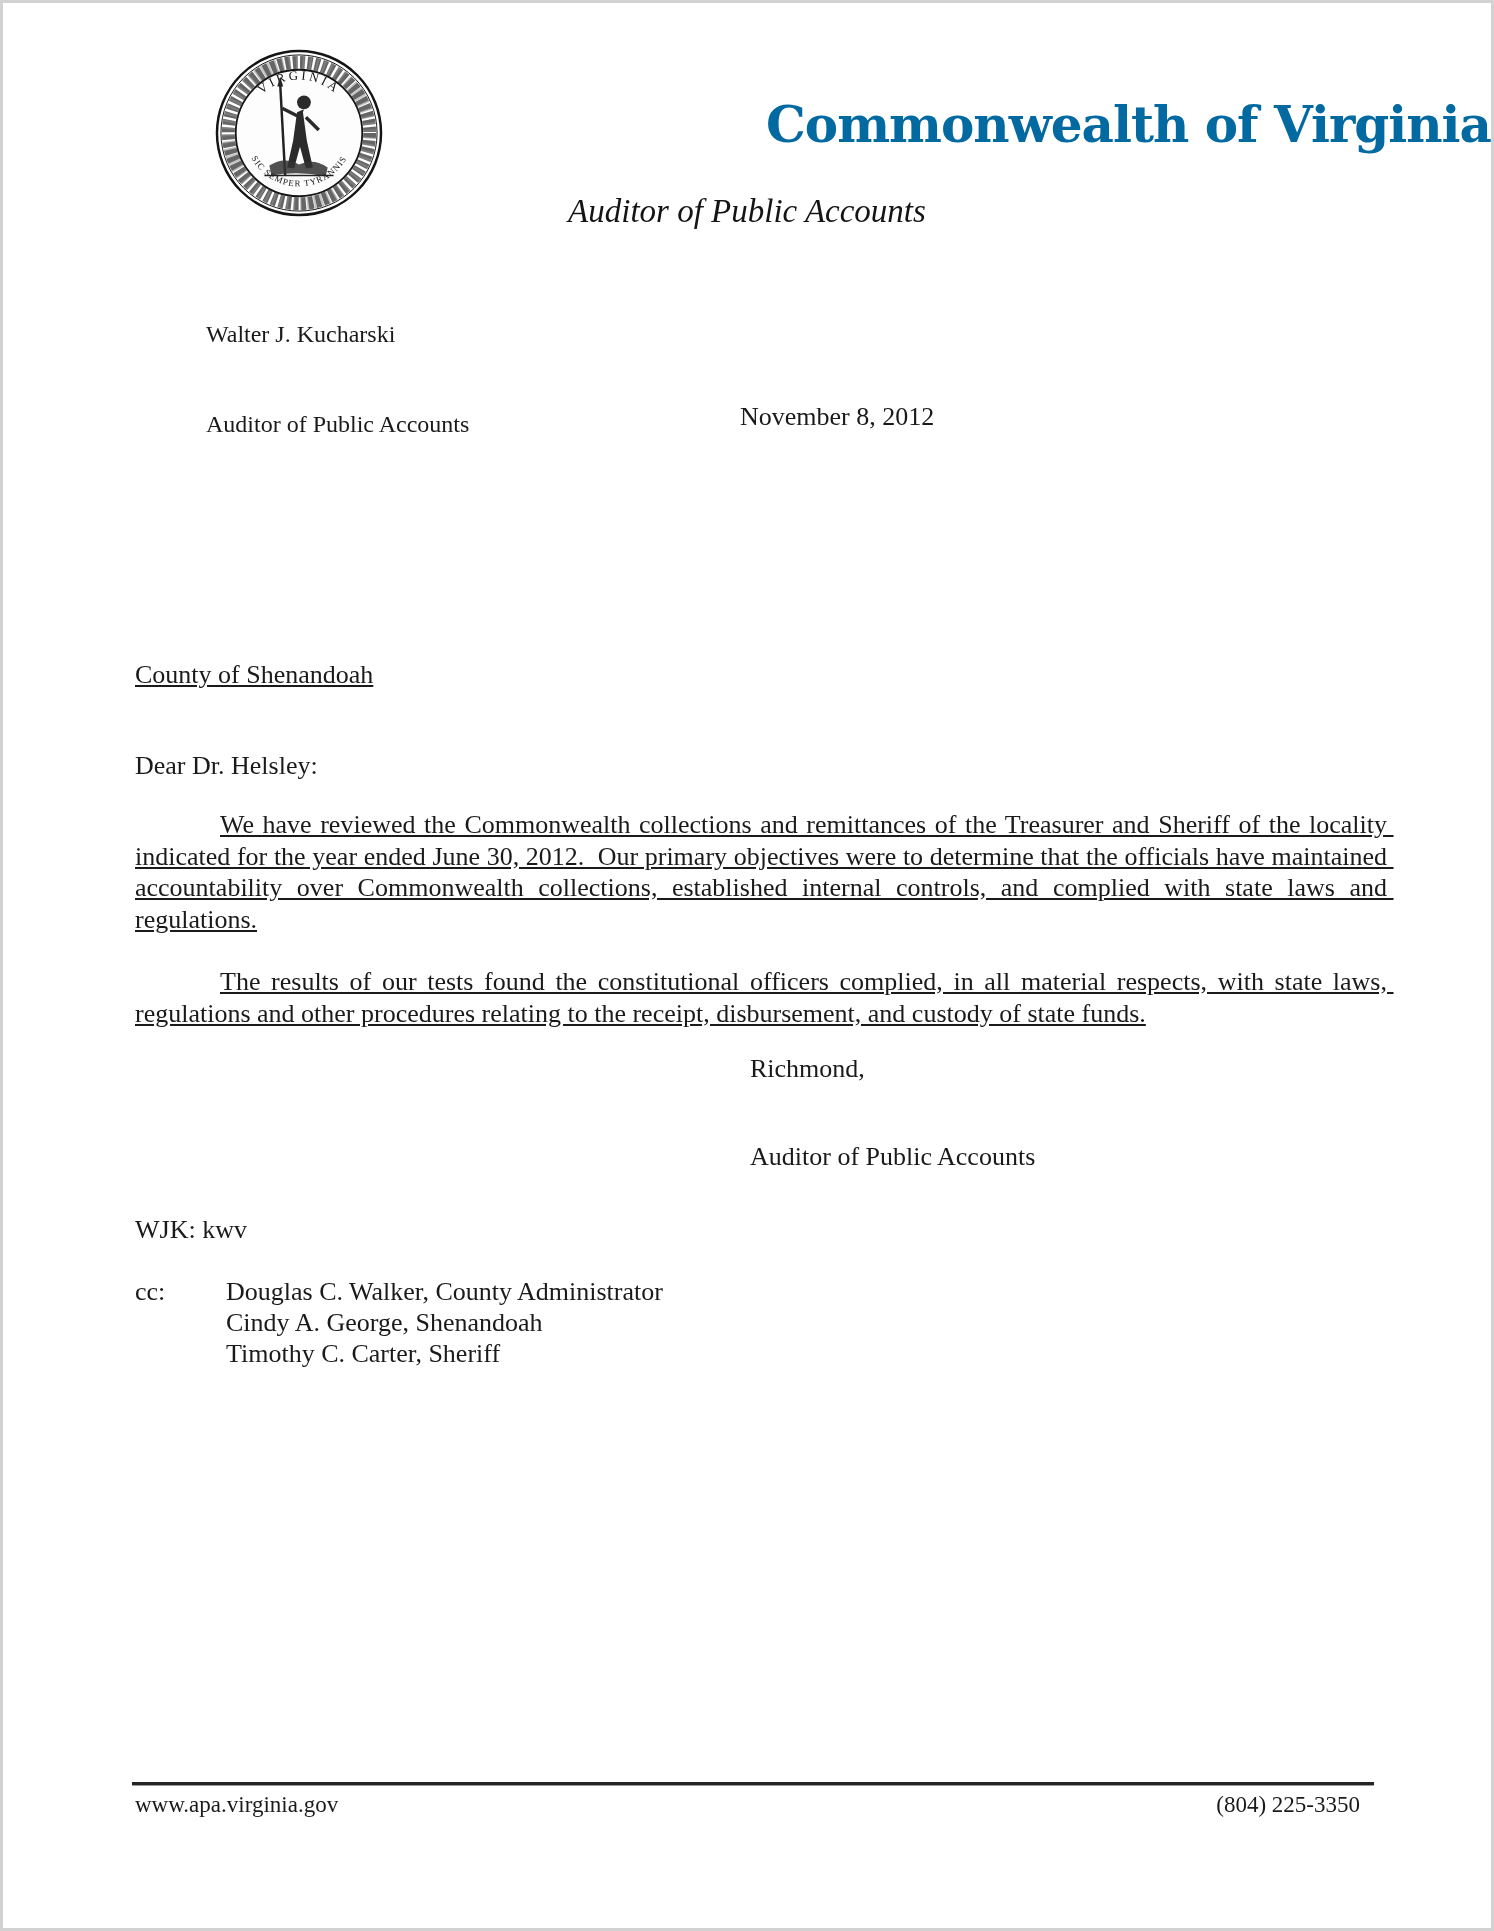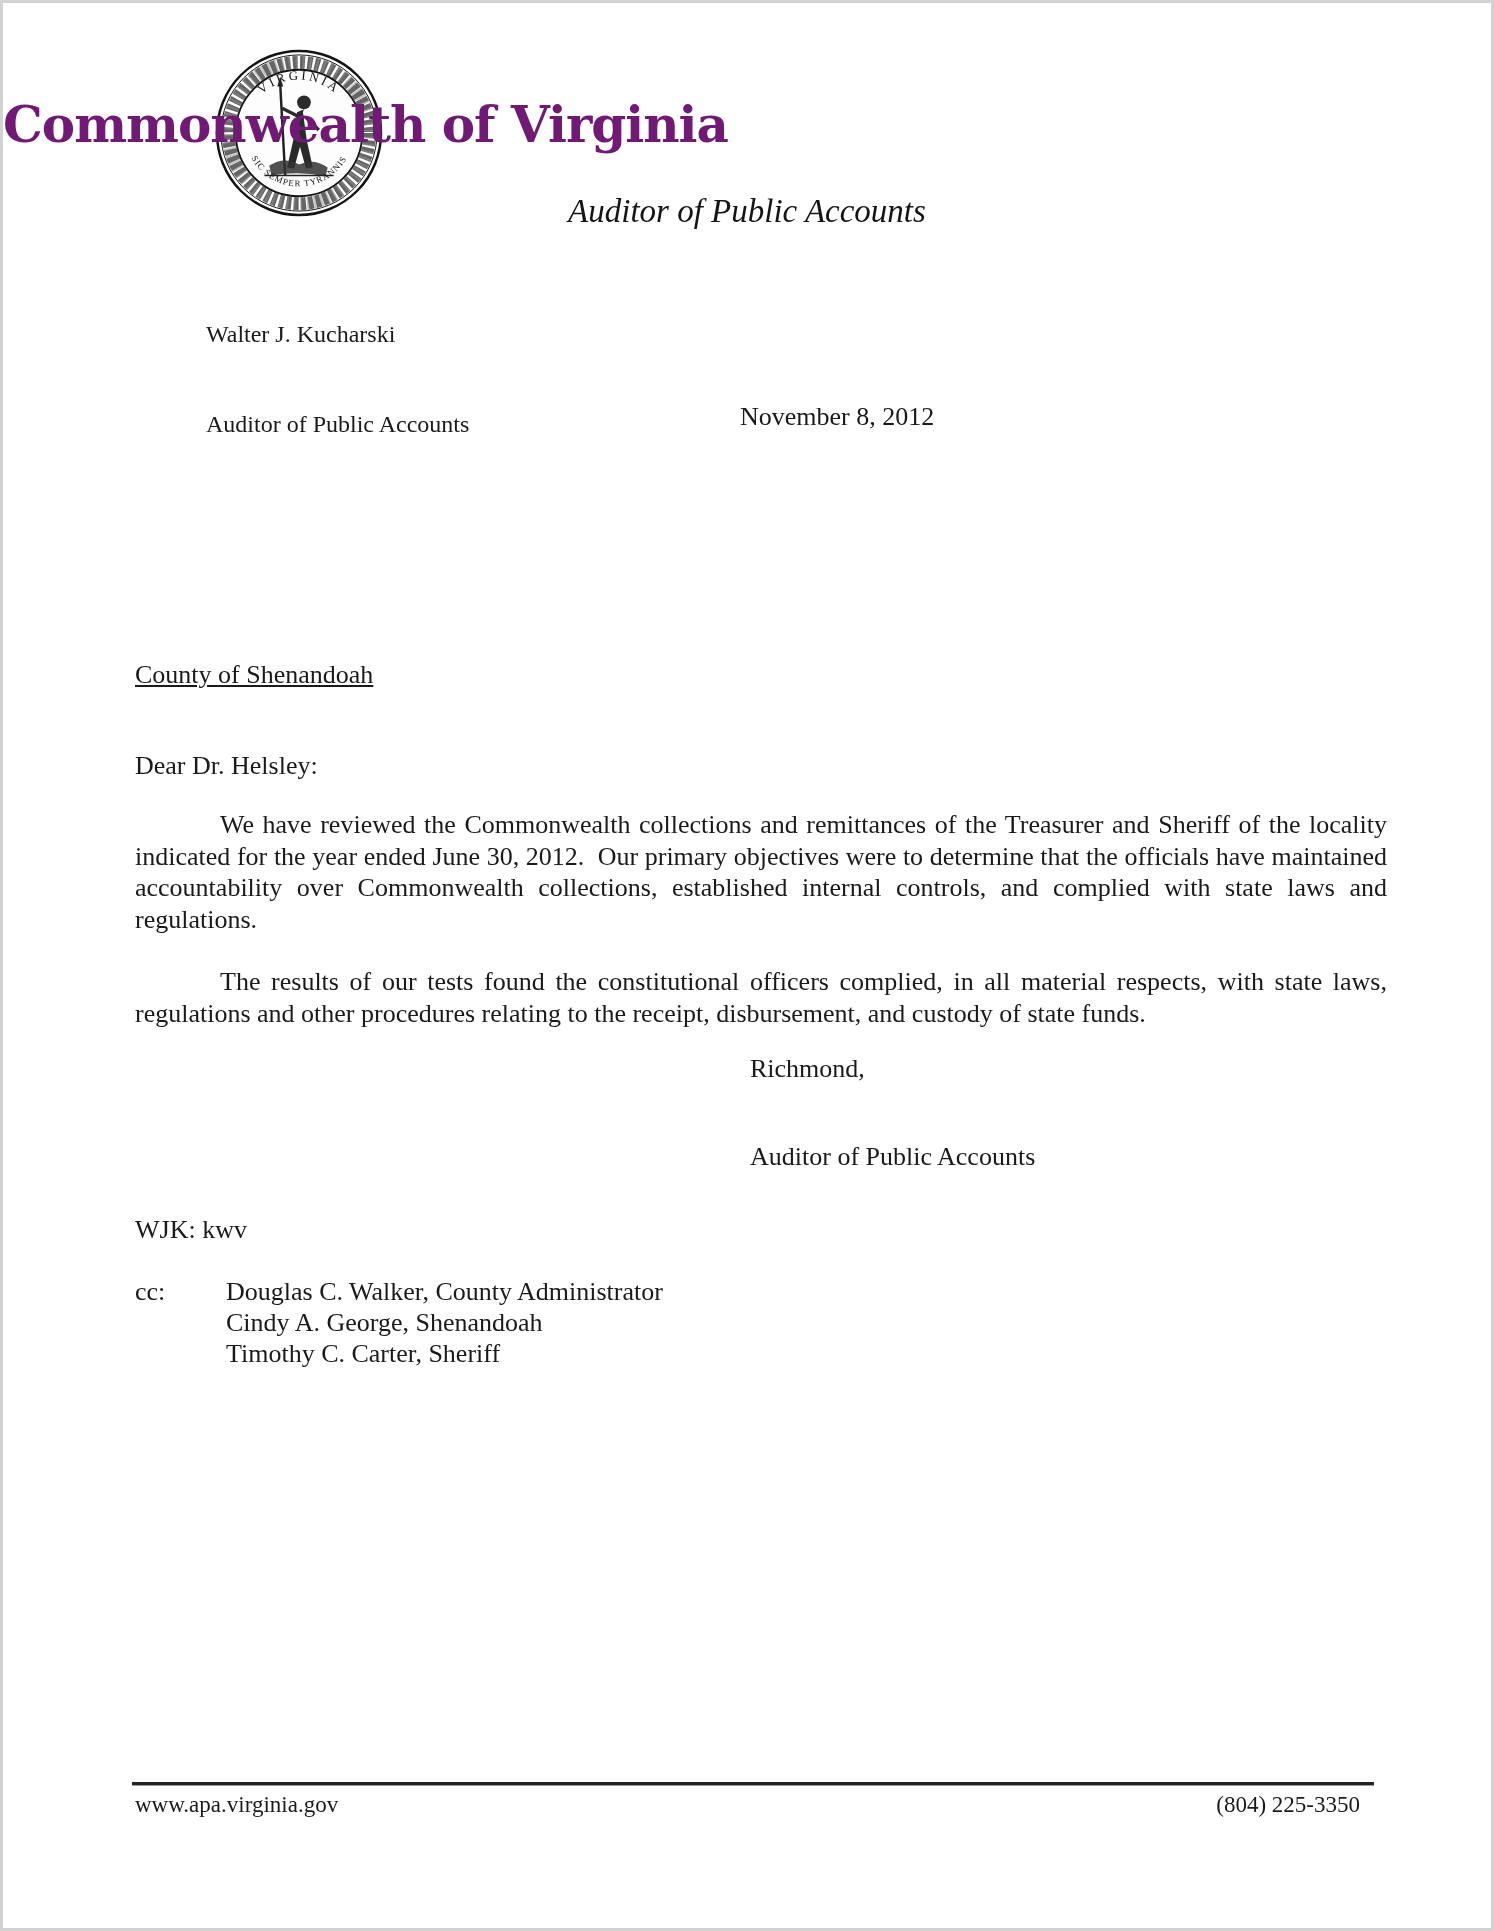--- a/index.html
+++ b/index.html
@@ -10,43 +10,44 @@
     border:3px solid #d2d2d2;
     box-sizing:border-box;
     font-family:"Liberation Serif", serif;
     color:#1a1a1a;
     overflow:hidden;
   }
   .abs{position:absolute;}
   
   .seal{left:212px;top:46px;width:168px;height:168px;}
   .masthead-title{
-    left:0;right:0;top:92px;text-align:left;
+    left:0;right:0;top:92px;text-align:right;
     font-family:"DejaVu Serif", serif;
     font-weight:900;font-size:50px;letter-spacing:-1px;
-    color:#701a75;
+    color:#0369a1;
   }
   .masthead-subtitle{
     left:0;right:0;top:190px;text-align:center;
     font-style:italic;font-size:33px;color:#141414;
   }
   .officer-block{left:203px;top:256px;font-size:24px;line-height:30px;white-space:pre-wrap;}
   .address-block{right:187px;top:256px;font-size:24px;line-height:30px;text-align:right;white-space:pre-wrap;}
   
   .date-line{left:737px;top:399px;font-size:26px;}
   .recipient{left:132px;top:491px;font-size:26px;line-height:33px;}
   .recipient div{white-space:pre-wrap;}
   .locality{left:132px;top:657px;font-size:26px;text-decoration:underline;}
   .salutation{left:132px;top:748px;font-size:26px;}
   .letter-body{left:132px;top:806px;width:1252px;font-size:26px;line-height:31.5px;}
   .letter-body p{
     margin:0 0 31px 0;
     text-align:justify;
     text-indent:85px;
     white-space:pre-wrap;
+    text-decoration:underline;
   }
   .valediction{left:747px;top:1051px;font-size:26px;}
   .signer-title{left:747px;top:1139px;font-size:26px;}
   .reference{left:132px;top:1212px;font-size:26px;}
   .cc-block{left:132px;top:1273px;font-size:26px;line-height:31px;display:flex;}
   .cc-label{width:91px;flex:0 0 auto;}
   .cc-names div{white-space:pre-wrap;}
   
   .footer-rule{left:129px;width:1242px;top:1779px;height:4px;background:#242424;border-bottom:1px solid #9a9a9a;box-sizing:border-box;}
   .footer-web{left:132px;top:1789px;font-size:23px;}

